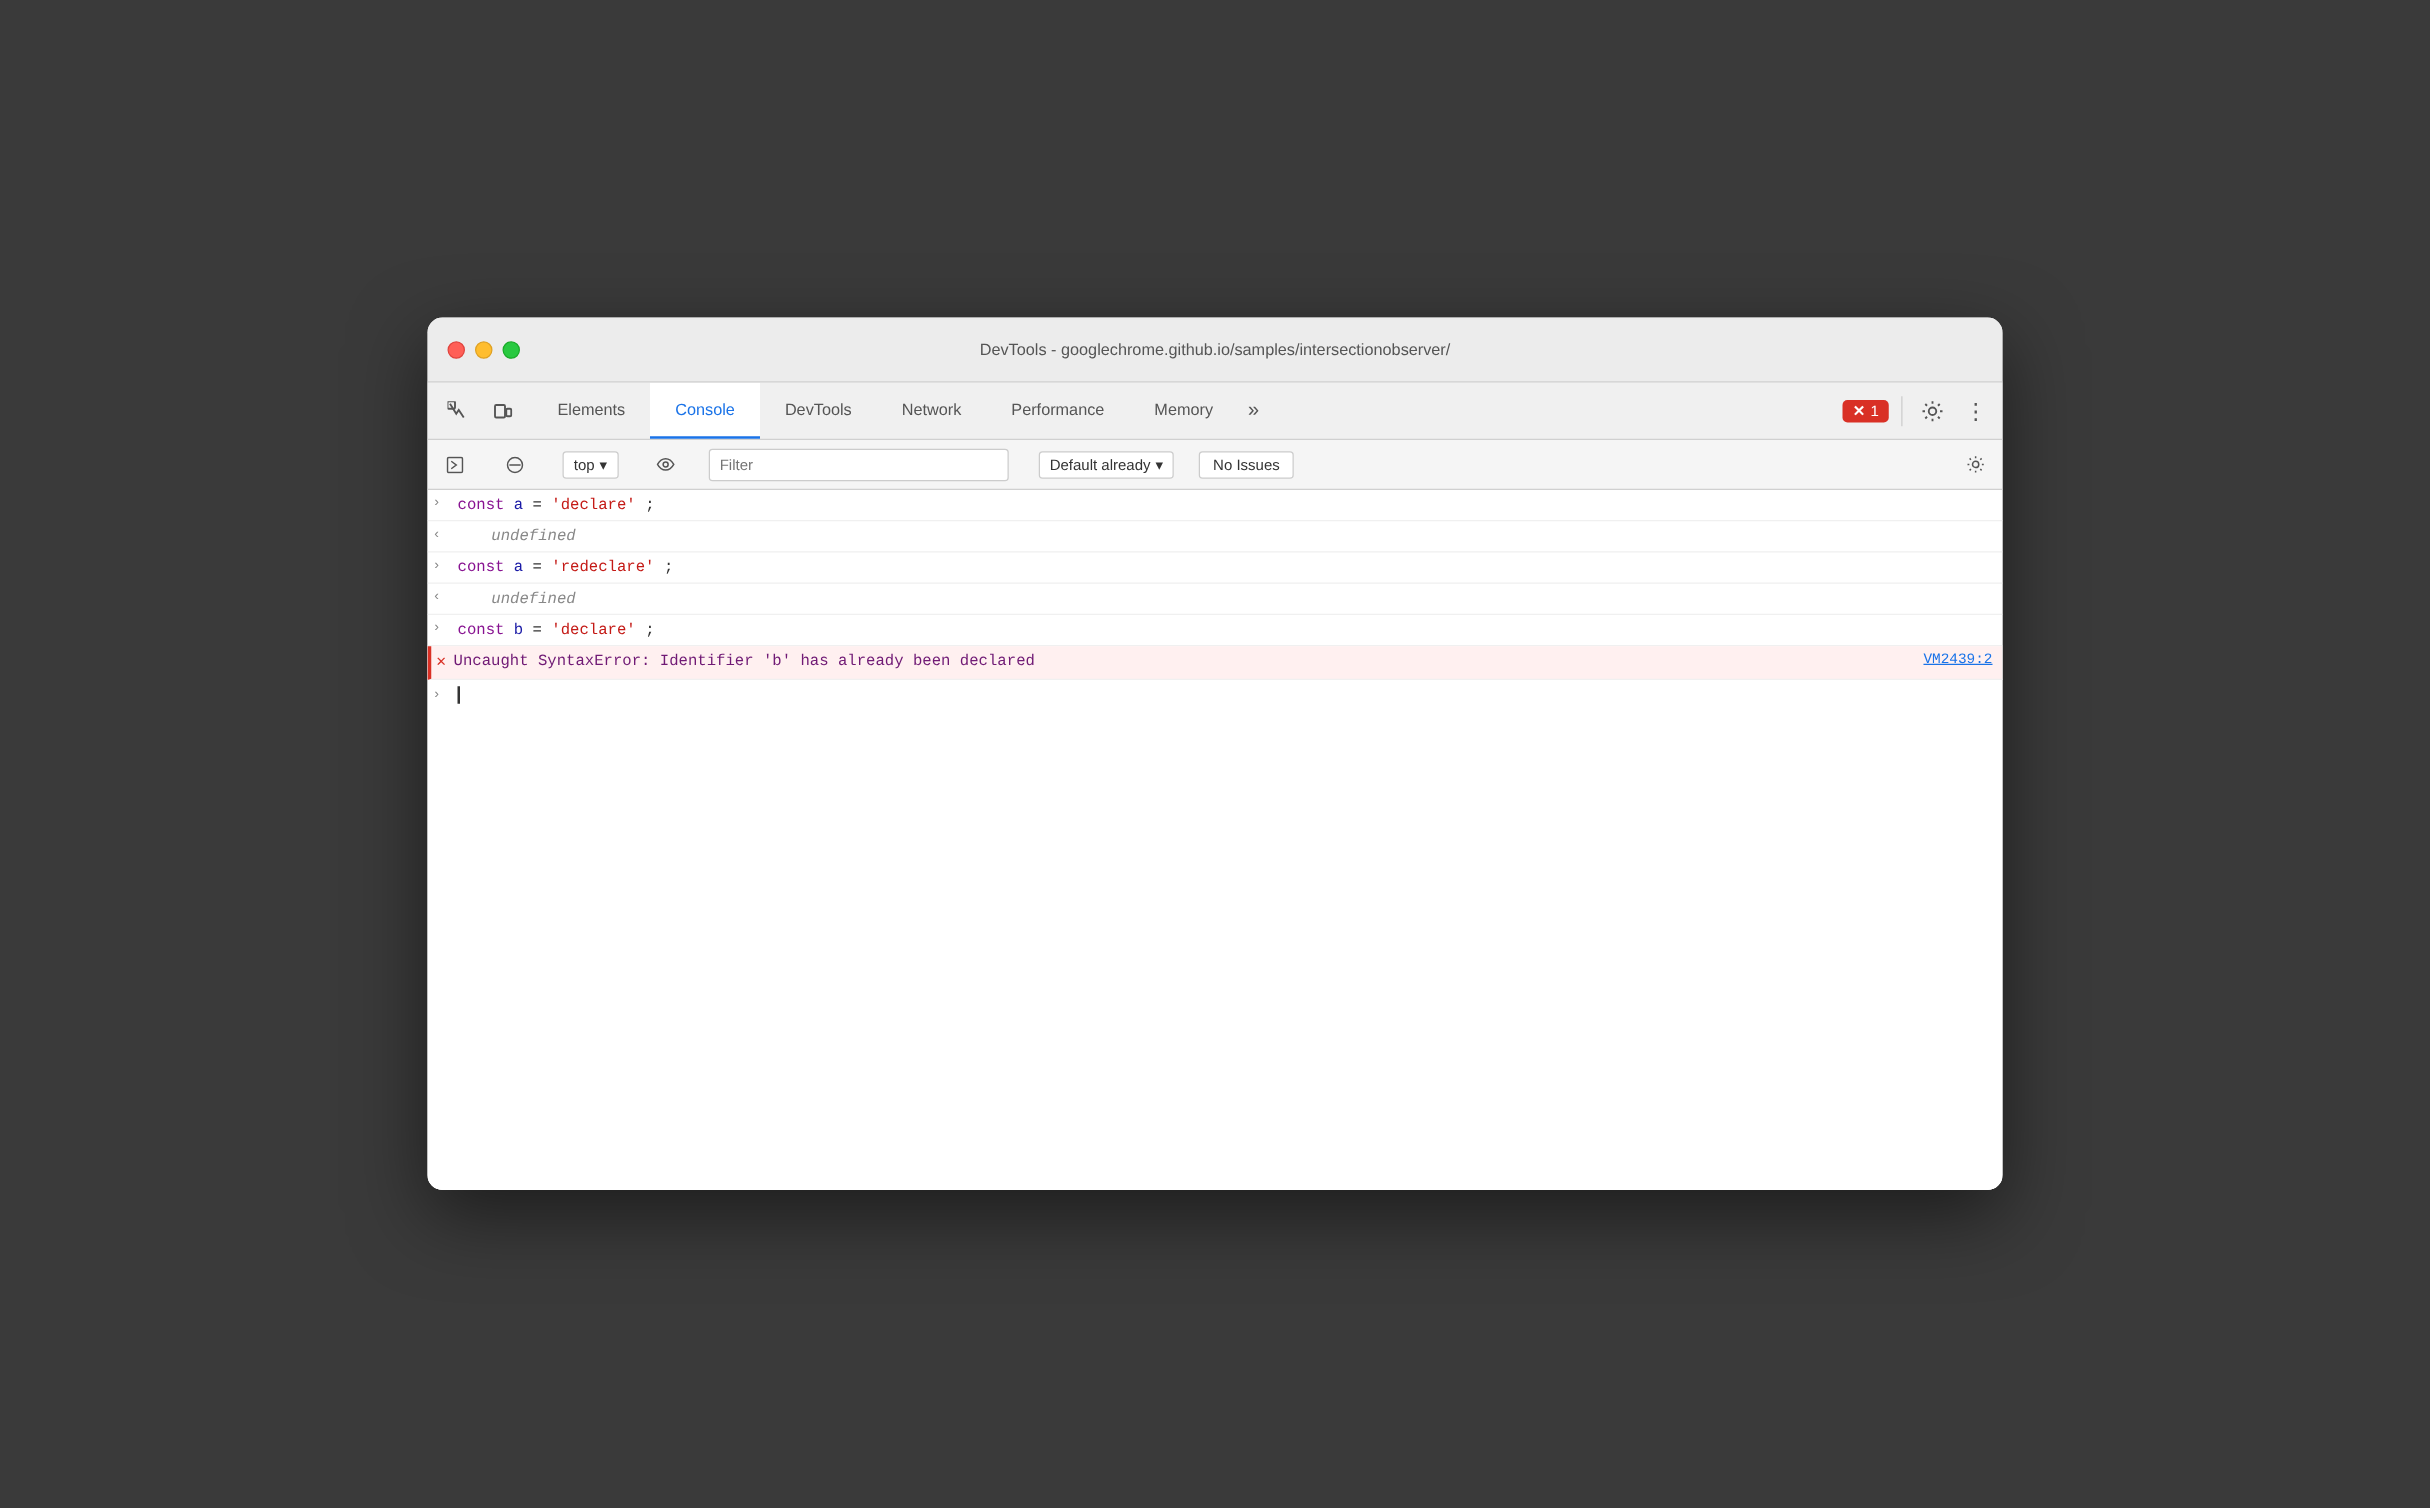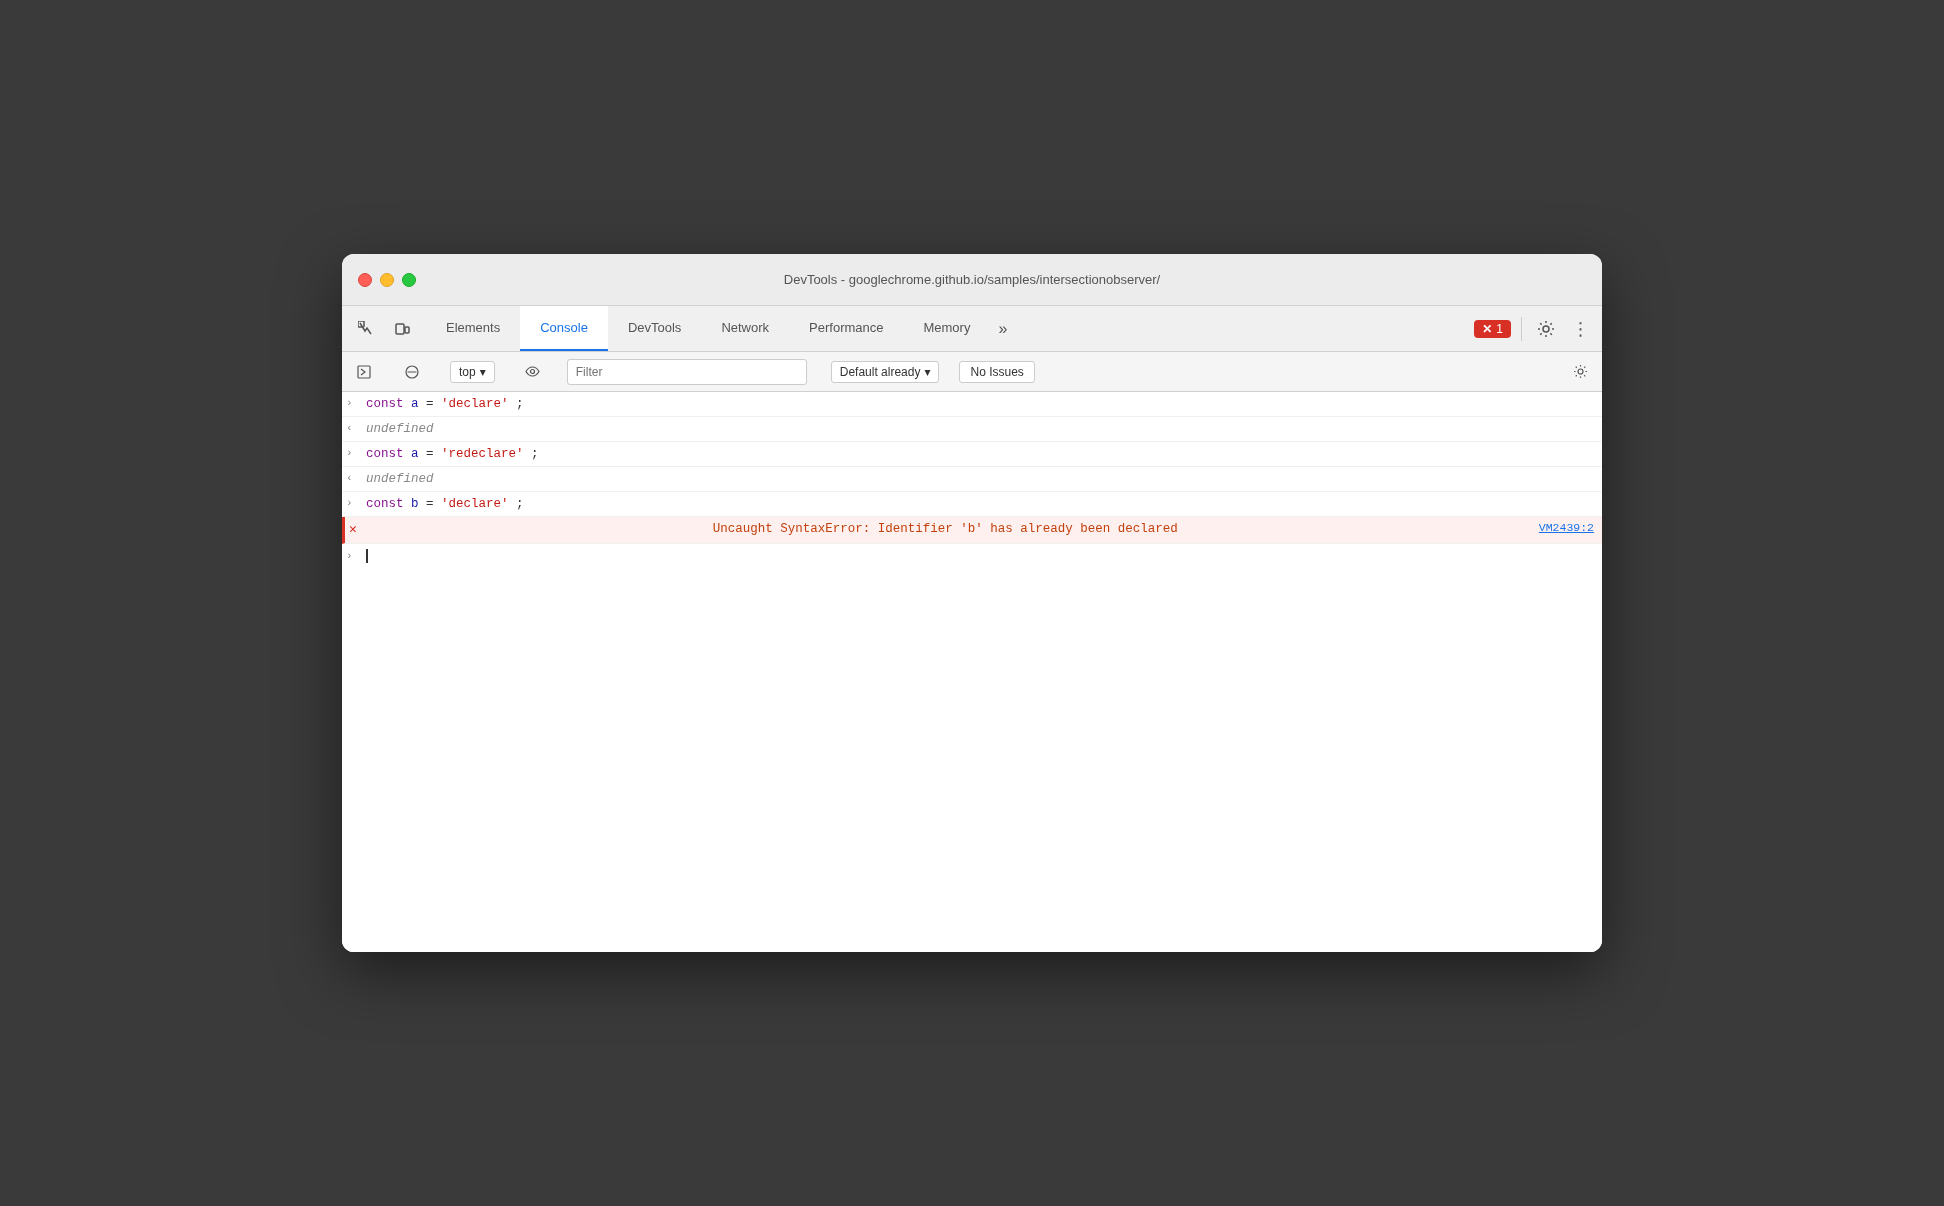--- a/index.html
+++ b/index.html
@@ -231,31 +231,30 @@
       cursor: pointer;
     }
     .line-arrow.return { color: #888; }
     .line-content {
       flex: 1;
       color: #333;
     }
     .code-keyword { color: #881391; }
     .code-variable { color: #1a1aa6; }
     .code-string { color: #c41a16; }
-    .code-undefined { color: #888; font-style: italic; }
+    .code-undefined { color: #888; font-style: italic; margin-left: 27px; }
     .error-icon {
       color: #d93025;
       margin-right: 6px;
       margin-top: 1px;
       font-size: 13px;
     }
     .error-text {
-      color: #c2410c;
+      color: #701a75;
       flex: 1;
-      text-align: center;
     }
     .error-source {
       color: #1a73e8;
       text-decoration: underline;
       cursor: pointer;
       font-size: 11.5px;
       margin-left: 11px;
     }
     .console-input-line {
       display: flex;

